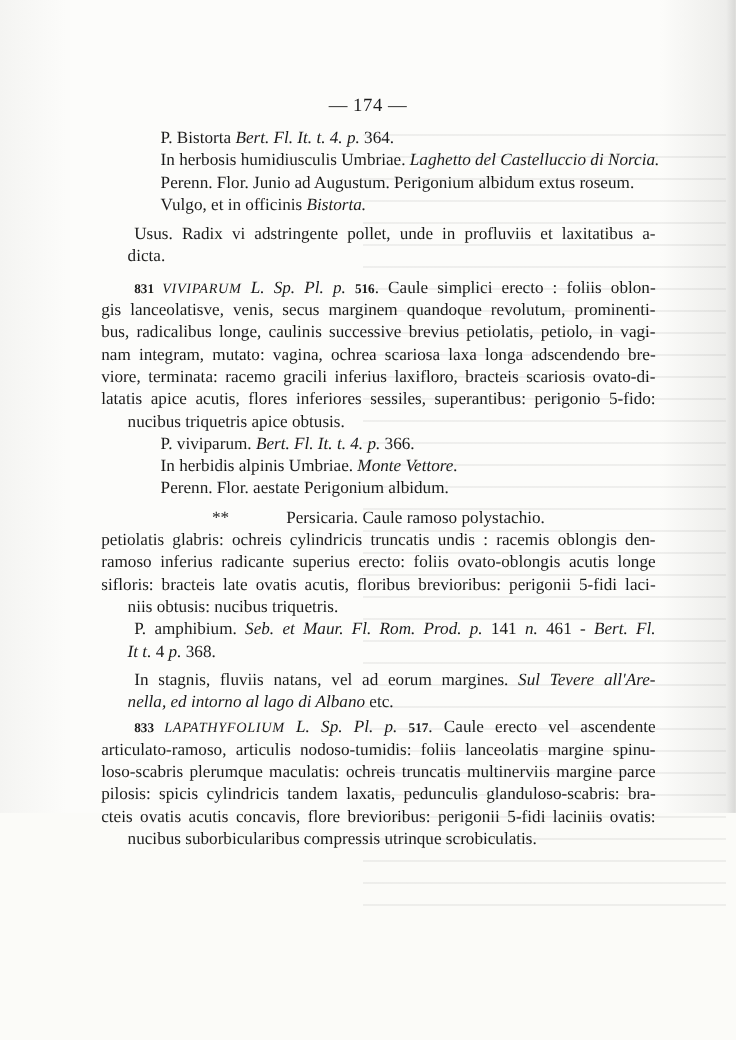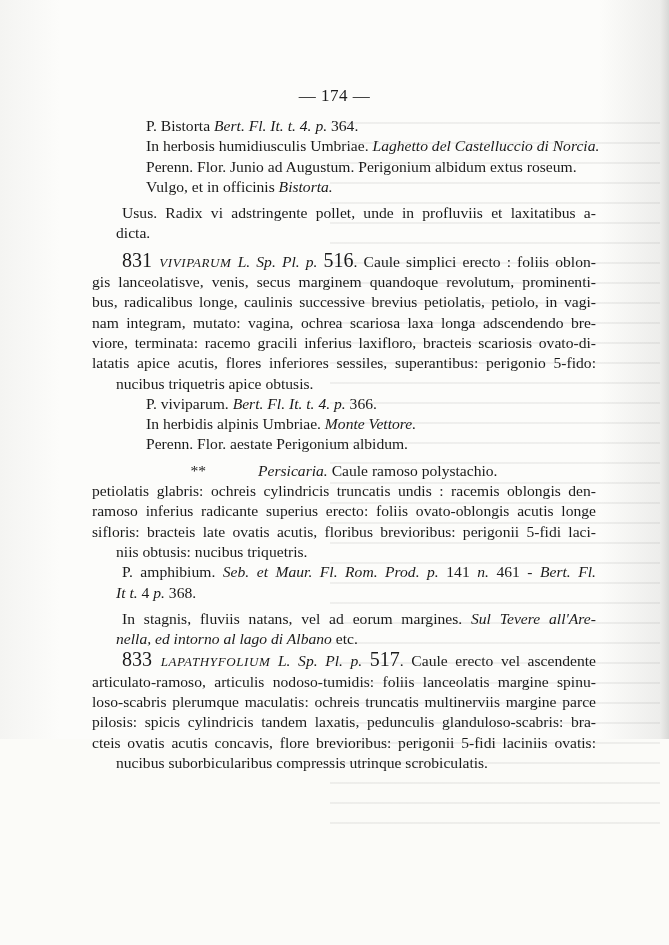--- a/index.html
+++ b/index.html
@@ -27,21 +27,21 @@
     position: absolute; left: 92px; top: 116px; width: 504px;
     font-size: 15.6px; line-height: 20.3px;
     text-align: justify;
   }
   .line { display: block; white-space: nowrap; text-align: justify; text-align-last: justify; }
   .line.last { text-align-last: left; margin-left: 24px; }
   .ind { padding-left: 30px; }
   .center { text-align: center; text-align-last: center; }
   .gap { margin-top: 6px; }
   .sc { font-style: italic; font-variant: small-caps; font-size: 18px; letter-spacing: 0.6px; }
-  .num { font-weight: normal; font-size: 20px; }
+  .num { font-weight: bold; font-size: 12px; }
 </style>
 </head>
 <body>
 
 <div class="page">
   <div class="bleed"></div>
   <div class="header">— 174 —</div>
   <div class="text" id="text">
       <span class="line ind last"><span>P. Bistorta </span><span class="" style="font-style: italic;">Bert. Fl. It. t. 4. p. </span><span>364.</span></span>
       <span class="line ind last"><span>In herbosis humidiusculis Umbriae. </span><span class="" style="font-style: italic;">Laghetto del Castelluccio di Norcia.</span></span>
@@ -52,21 +52,21 @@
       <span class="line ind gap"><span class="num">831 </span><span class="sc">viviparum</span><span class="" style="font-style: italic;"> L. Sp. Pl. p. </span><span class="num">516</span><span>. Caule simplici erecto : foliis oblon-</span></span>
       <span class="line"><span>gis lanceolatisve, venis, secus marginem quandoque revolutum, prominenti-</span></span>
       <span class="line"><span>bus, radicalibus longe, caulinis successive brevius petiolatis, petiolo, in vagi-</span></span>
       <span class="line"><span>nam integram, mutato: vagina, ochrea scariosa laxa longa adscendendo bre-</span></span>
       <span class="line"><span>viore, terminata: racemo gracili inferius laxifloro, bracteis scariosis ovato-di-</span></span>
       <span class="line"><span>latatis apice acutis, flores inferiores sessiles, superantibus: perigonio 5-fido:</span></span>
       <span class="line last"><span>nucibus triquetris apice obtusis.</span></span>
       <span class="line ind last"><span>P. viviparum. </span><span class="" style="font-style: italic;">Bert. Fl. It. t. 4. p. </span><span>366.</span></span>
       <span class="line ind last"><span>In herbidis alpinis Umbriae. </span><span class="" style="font-style: italic;">Monte Vettore.</span></span>
       <span class="line ind last"><span>Perenn. Flor. aestate Perigonium albidum.</span></span>
-      <span class="line center gap"><span>** </span><span class="" style="font-style: italic; margin-left: 48px;">Persicaria.</span><span> Caule ramoso polystachio.</span></span>
+      <span class="line center gap"><span>** </span><span class="" style=" margin-left: 48px;">Persicaria.</span><span> Caule ramoso polystachio.</span></span>
       <span class="line"><span>petiolatis glabris: ochreis cylindricis truncatis undis : racemis oblongis den-</span></span>
       <span class="line"><span>ramoso inferius radicante superius erecto: foliis ovato-oblongis acutis longe</span></span>
       <span class="line"><span>sifloris: bracteis late ovatis acutis, floribus brevioribus: perigonii 5-fidi laci-</span></span>
       <span class="line last"><span>niis obtusis: nucibus triquetris.</span></span>
       <span class="line ind"><span>P. amphibium. </span><span class="" style="font-style: italic;">Seb. et Maur. Fl. Rom. Prod. p. </span><span>141 </span><span class="" style="font-style: italic;">n. </span><span>461 - </span><span class="" style="font-style: italic;">Bert. Fl.</span></span>
       <span class="line last"><span class="" style="font-style: italic;">It t. </span><span>4 </span><span class="" style="font-style: italic;">p. </span><span>368.</span></span>
       <span class="line ind gap"><span>In stagnis, fluviis natans, vel ad eorum margines. </span><span class="" style="font-style: italic;">Sul Tevere all'Are-</span></span>
       <span class="line last"><span class="" style="font-style: italic;">nella, ed intorno al lago di Albano </span><span>etc.</span></span>
       <span class="line ind"><span class="num">833 </span><span class="sc">lapathyfolium</span><span class="" style="font-style: italic;"> L. Sp. Pl. p. </span><span class="num">517</span><span>. Caule erecto vel ascendente</span></span>
       <span class="line"><span>articulato-ramoso, articulis nodoso-tumidis: foliis lanceolatis margine spinu-</span></span>

